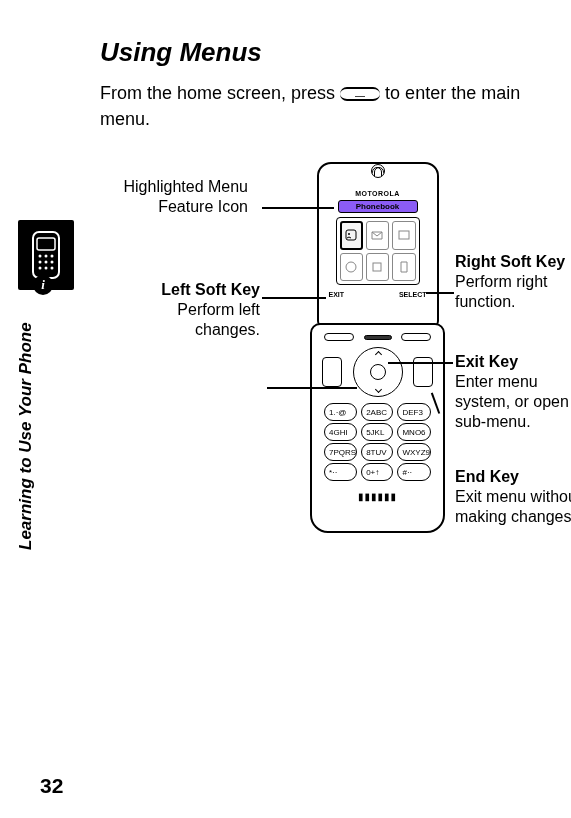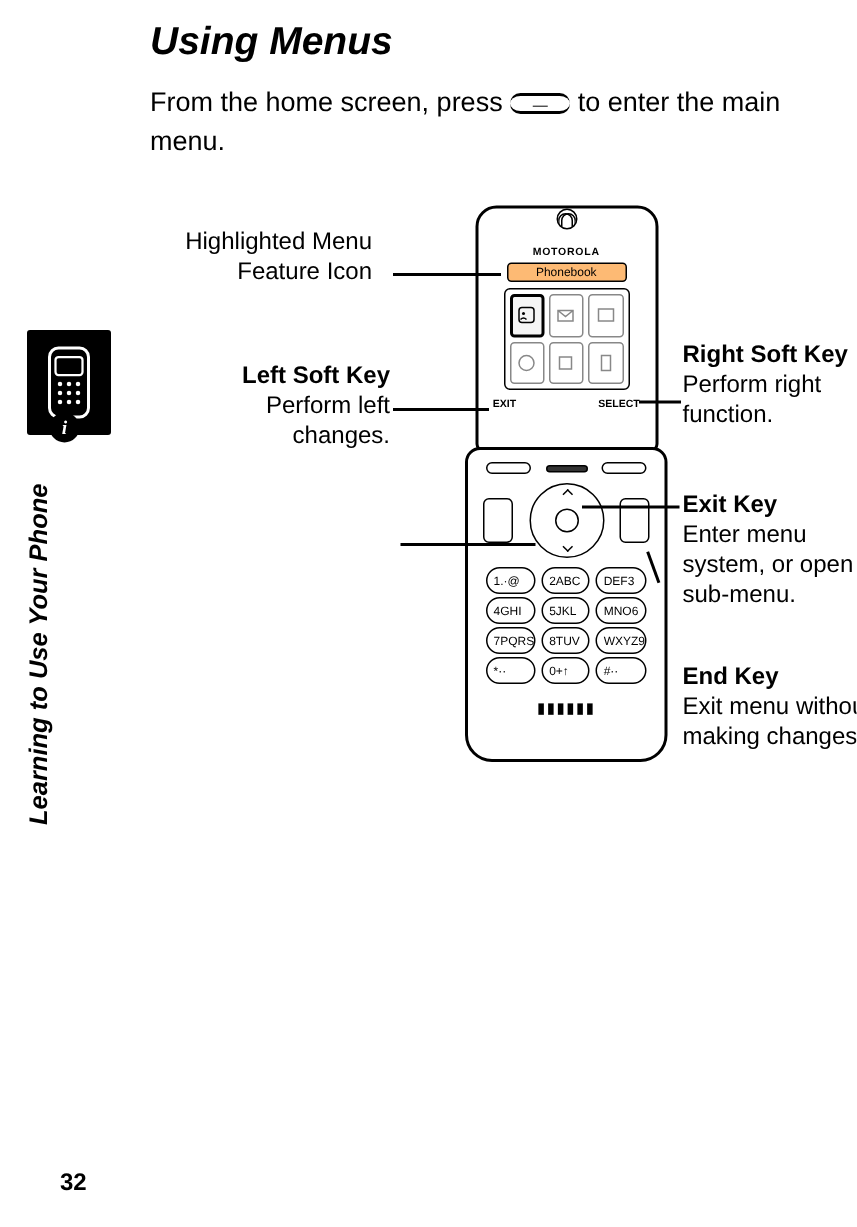--- a/index.html
+++ b/index.html
@@ -5,21 +5,21 @@
   * { box-sizing: border-box; margin: 0; padding: 0; }
   body {
     width: 571px;
     height: 818px;
     font-family: Arial, Helvetica, sans-serif;
     color: #000;
     position: relative;
     background: #fff;
   }
   .page {
-    padding: 12px 30px 20px 20px;
+    padding: 37px 30px 20px 20px;
   }
   .title {
     font-style: italic;
     font-weight: bold;
     font-size: 26px;
     margin-left: 80px;
     margin-bottom: 12px;
   }
   .intro {
     font-size: 18px;
@@ -137,27 +137,27 @@
     height: 12px;
     border: 1px solid #000;
     border-radius: 6px 6px 0 0;
     top: 2px;
   }
   .phone-logo::before { left: 0px; }
   .phone-logo::after { right: 0px; }
   .screen-label {
     text-align: center;
     font-size: 8px;
-    font-weight: normal;
+    font-weight: bold;
     border: 1.5px solid #000;
     border-radius: 3px;
     width: 80px;
     margin: 3px auto;
     padding: 1px 0;
-    background: #fdba74;
+    background: #8b5cf6;
   }
   .icon-grid {
     width: 84px;
     height: 68px;
     border: 1.5px solid #000;
     border-radius: 4px;
     margin: 4px auto;
     display: grid;
     grid-template-columns: repeat(3, 1fr);
     grid-template-rows: repeat(2, 1fr);
@@ -303,21 +303,21 @@
   .bold-small {
     font-weight: bold;
     font-size: 15px;
     letter-spacing: 0.5px;
   }
   .page-number {
     position: absolute;
     bottom: 20px;
     left: 40px;
     font-weight: bold;
-    font-size: 16px;
+    font-size: 21px;
   }
 </style>
 </head>
 <body>
 
 <div class="page">
   <h1 class="title">Using Menus</h1>
 
   <p class="intro">
     <span>From the home screen, press </span>
@@ -419,21 +419,21 @@
         </div>
         <div class="speaker-grill">▮▮▮▮▮▮</div>
       </div>
     </div>
 
     <div class="callout left" style="left:28px; top:15px; width:140px;">
       <span>Highlighted Menu Feature Icon</span>
     </div>
     <div class="leader" style="left:182px; top:45px; width:72px;"></div>
 
-    <div class="callout left" style="left:40px; top:104px; width:140px;">
+    <div class="callout left" style="left:40px; top:118px; width:140px;">
       <span class="bold">Left Soft Key</span><br>
       <span>Perform left changes.</span>
     </div>
     <div class="leader" style="left:182px; top:135px; width:64px;"></div>
 
     <div class="leader" style="left:187px; top:225px; width:90px;"></div>
 
     <div class="callout" style="left:375px; top:90px; width:130px;">
       <span class="bold">Right Soft Key</span><br>
       <span>Perform right function.</span>

